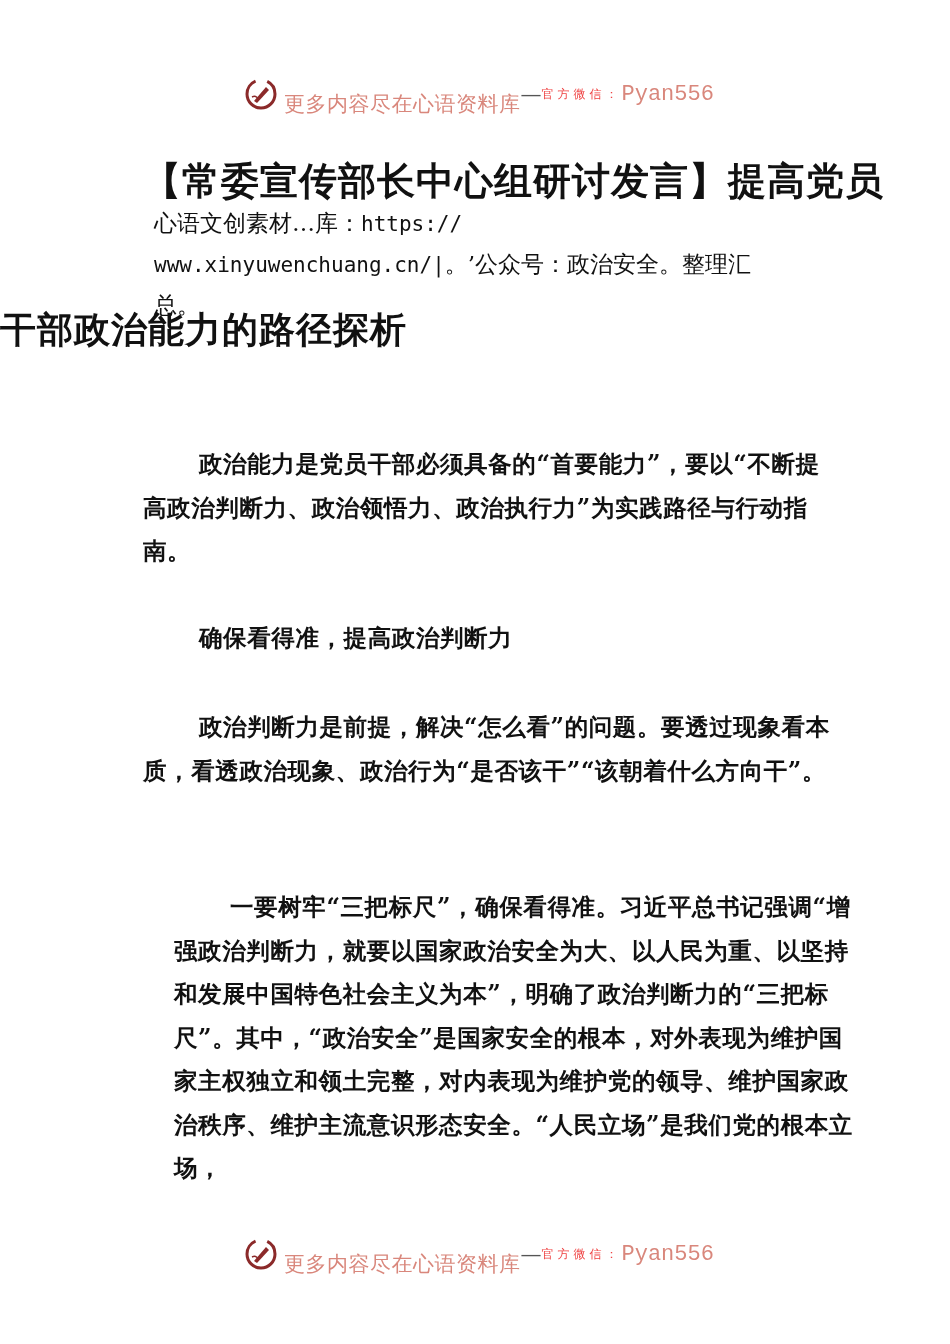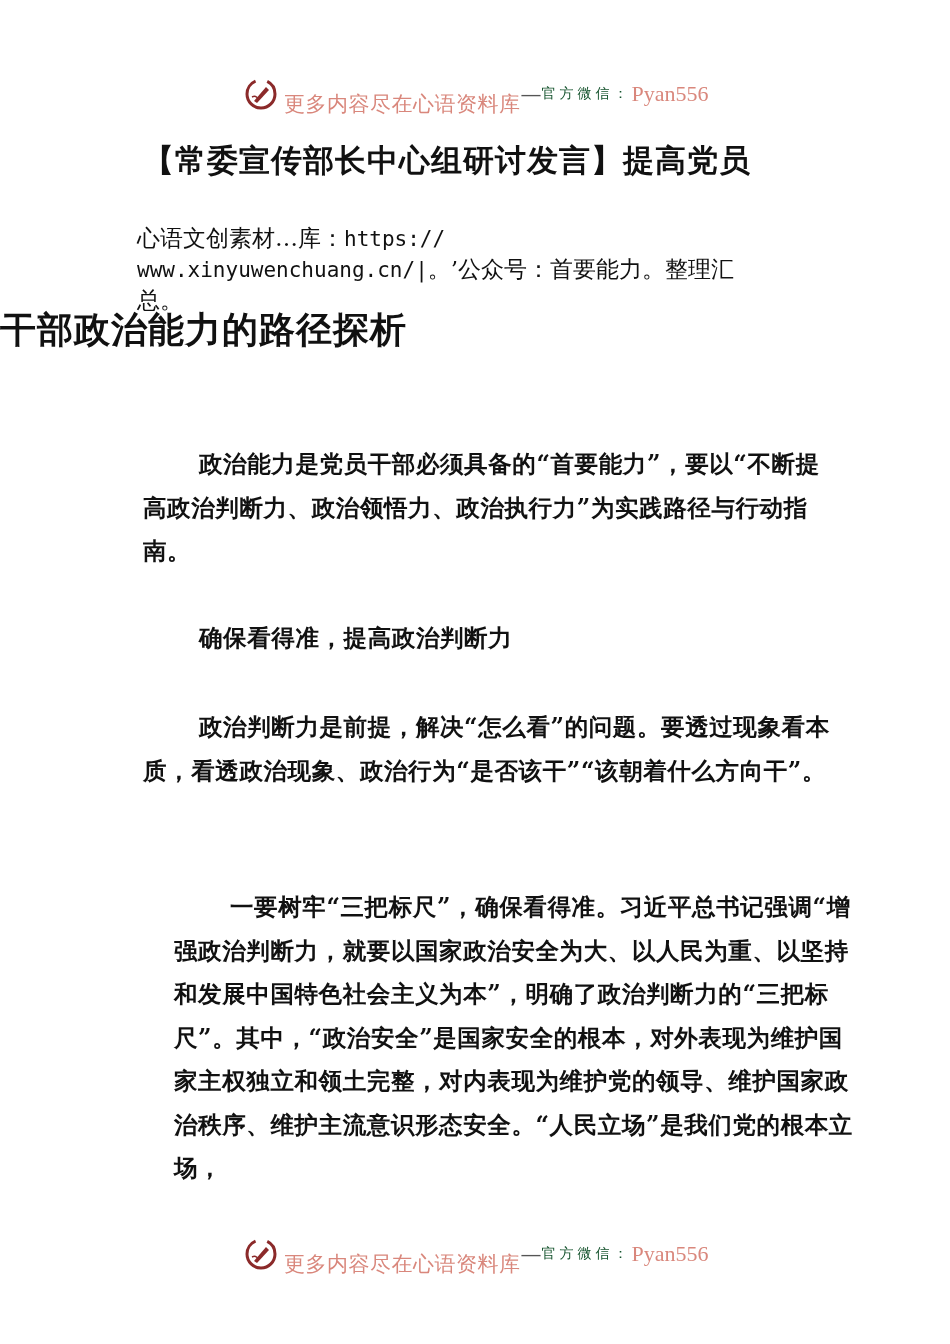--- a/index.html
+++ b/index.html
@@ -4,25 +4,25 @@
 <style>
   html, body { margin: 0; padding: 0; background: #ffffff; }
   body { width: 950px; height: 1344px; position: relative; overflow: hidden;
          font-family: "DejaVu Serif", "Liberation Serif", serif; color: #111; }
   .banner { position: absolute; left: 244px; height: 40px; display: flex; align-items: center; }
   .banner.top { top: 74px; }
   .banner.bottom { top: 1234px; }
   .logo { width: 34px; height: 34px; margin-right: 6px; }
   .banner-red { color: #d9877c; font-size: 21px; letter-spacing: 0.5px; font-family: "DejaVu Serif", serif; margin-top: 20px; }
   .banner-dash { color: #555; font-size: 21px; }
-  .banner-gray { color: #14532d; font-size: 14px; letter-spacing: 4px; font-family: Liberation Sans, sans-serif; }
-  .banner-id { color: #d9877c; font-size: 22px; font-family: Liberation Serif, serif; }
+  .banner-gray { color: #ef4444; font-size: 12px; letter-spacing: 4px; font-family: Liberation Sans, sans-serif; }
+  .banner-id { color: #d9877c; font-size: 22px; font-family: Liberation Mono, monospace; }
 
-  .title1 { position: absolute; left: 143px; top: 140px; font-size: 31px; font-weight: bold; letter-spacing: 1px; white-space: nowrap; }
-  .source { position: absolute; left: 137px; top: 203px; width: 710px; font-size: 23px; line-height: 30px; margin-top: 20px; }
+  .title1 { position: absolute; left: 143px; top: 156px; font-size: 38px; font-weight: bold; letter-spacing: 1px; white-space: nowrap; }
+  .source { position: absolute; left: 154px; top: 203px; width: 710px; font-size: 23px; line-height: 40px; }
   .source .mono { font-family: "DejaVu Sans Mono", "Liberation Mono", monospace; font-size: 21px; }
   .title2 { position: absolute; left: 0; width: 810px; top: 306px; text-align: left; font-size: 36px; font-weight: bold; letter-spacing: 1px; }
 
   .para { position: absolute; left: 143px; width: 690px; font-size: 23.5px; line-height: 43.5px; letter-spacing: 0.6px; font-weight: bold; }
   .indent { text-indent: 56px; }
 </style>
 </head>
 <body>
 
 <div class="banner top">
@@ -34,21 +34,21 @@
   <span class="banner-red">更多内容尽在心语资料库</span>
   <span class="banner-dash">—</span>
   <span class="banner-gray">官方微信：</span>
   <span class="banner-id">Pyan556</span>
 </div>
 
 <div class="title1">【常委宣传部长中心组研讨发言】提高党员</div>
 
 <div class="source">
   <span>心语文创素材…库：</span><span class="mono">https://</span><br>
-  <span class="mono">www.xinyuwenchuang.cn/|</span><span>。’公众号：首要能力。整理汇</span><br>
+  <span class="mono">www.xinyuwenchuang.cn/|</span><span>。’公众号：政治安全。整理汇</span><br>
   <span>总。</span>
 </div>
 
 <div class="title2">干部政治能力的路径探析</div>
 
 <div class="para indent" style="top:443px;">政治能力是党员干部必须具备的“首要能力”，要以“不断提高政治判断力、政治领悟力、政治执行力”为实践路径与行动指南。</div>
 <div class="para indent" style="top:617px;">确保看得准，提高政治判断力</div>
 <div class="para indent" style="top:706px;">政治判断力是前提，解决“怎么看”的问题。要透过现象看本质，看透政治现象、政治行为“是否该干”“该朝着什么方向干”。</div>
 <div class="para indent" style="top:886px;margin-left:31px;">一要树牢“三把标尺”，确保看得准。习近平总书记强调“增强政治判断力，就要以国家政治安全为大、以人民为重、以坚持和发展中国特色社会主义为本”，明确了政治判断力的“三把标尺”。其中，“政治安全”是国家安全的根本，对外表现为维护国家主权独立和领土完整，对内表现为维护党的领导、维护国家政治秩序、维护主流意识形态安全。“人民立场”是我们党的根本立场，</div>
 

